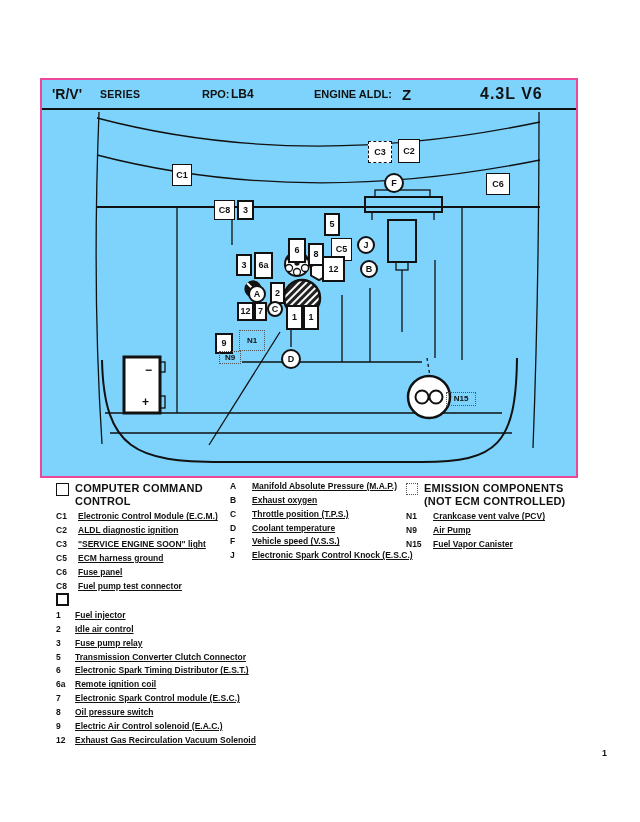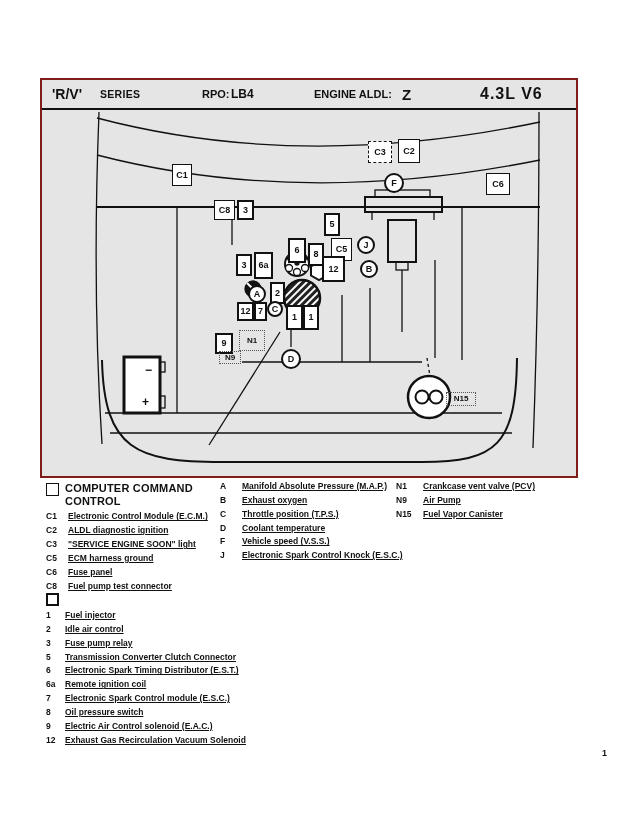--- a/index.html
+++ b/index.html
@@ -1,40 +1,40 @@
 <!DOCTYPE html>
 <html><head>
 <meta charset="utf-8">
 <style>
   html,body{margin:0;padding:0;}
   body{width:640px;height:822px;background:#ffffff;position:relative;
        font-family:"Liberation Sans",sans-serif;color:#111;}
   
-  .frame{position:absolute;left:40px;top:78px;width:534px;height:396px;border:2px solid #7f1d1d;background:#e5e5e5;}
+  .frame{position:absolute;left:40px;top:78px;width:534px;height:396px;border:2px solid #ec4899;background:#7dd3fc;}
   .titlebar{position:relative;height:28px;border-bottom:2px solid #111;}
   .titlebar span{position:absolute;top:50%;transform:translateY(-50%);white-space:nowrap;font-weight:bold;}
   .t-series{left:10px;font-size:14px;}
   .t-series-sfx{left:58px;font-size:10.5px;letter-spacing:.3px;}
   .t-rpo-l{left:160px;font-size:11px;}
   .t-rpo-v{left:189px;font-size:12px;}
   .t-ec-l{left:272px;font-size:11px;}
   .t-ec-v{left:360px;font-size:15px;}
   .t-size{left:438px;font-size:16px;letter-spacing:1px;}
   .art{position:absolute;left:0;top:30px;width:534px;height:364px;}
   
   .mk{position:absolute;display:flex;align-items:center;justify-content:center;
       background:#fff;font-weight:bold;font-size:9px;line-height:1;box-sizing:border-box;}
   .mk.thin{border:1.5px solid #111;}
   .mk.bold{border:2.5px solid #111;}
   .mk.dashed{border:1.5px dashed #111;}
   .mk.dotted{border:1.5px dotted #555;font-size:8px;background:transparent;}
   .mk.circle{border:2px solid #111;border-radius:50%;}
   .batt-sign{position:absolute;font-weight:bold;font-size:12px;line-height:1;}
   
-  .legend-sec{position:absolute;}
+  .legend-sec{position:absolute;margin-left:10px;}
   .lhead{display:flex;gap:6px;align-items:flex-start;margin-bottom:5px;}
   .licon{flex:none;margin-top:1px;box-sizing:border-box;}
   .licon-sq{width:13px;height:13px;border:1.5px solid #111;}
   .licon-circ{width:13px;height:13px;border:2px solid #111;border-radius:50%;}
   .licon-dot{width:12px;height:12px;border:1.5px dotted #555;}
   .licon-bold{width:13px;height:13px;border:2.5px solid #111;}
   .ltitle{font-weight:bold;font-size:11px;line-height:1.15;letter-spacing:.2px;}
   .lrow{display:flex;margin:0 0 4.5px 0;font-weight:bold;font-size:8.5px;line-height:1.1;}
   .lcode{flex:none;width:22px;}
   .lcode.w26{width:27px;}
@@ -210,20 +210,27 @@
       <span class="lcode">F</span>
       <span class="ldesc">Vehicle speed (V.S.S.)</span>
     </div>
   <div class="lrow">
       <span class="lcode">J</span>
       <span class="ldesc">Electronic Spark Control Knock (E.S.C.)</span>
     </div>
 </div>
 
 <div class="legend-sec" style="left:396px;top:482px;width:200px">
+  <div class="lhead">
+    <div class="licon licon-dot"></div>
+    <div class="ltitle">
+      <div>EMISSION COMPONENTS</div>
+      <div>(NOT ECM CONTROLLED)</div>
+    </div>
+  </div>
   <div class="lrow">
       <span class="lcode w26">N1</span>
       <span class="ldesc">Crankcase vent valve (PCV)</span>
     </div>
   <div class="lrow">
       <span class="lcode w26">N9</span>
       <span class="ldesc">Air Pump</span>
     </div>
   <div class="lrow">
       <span class="lcode w26">N15</span>

